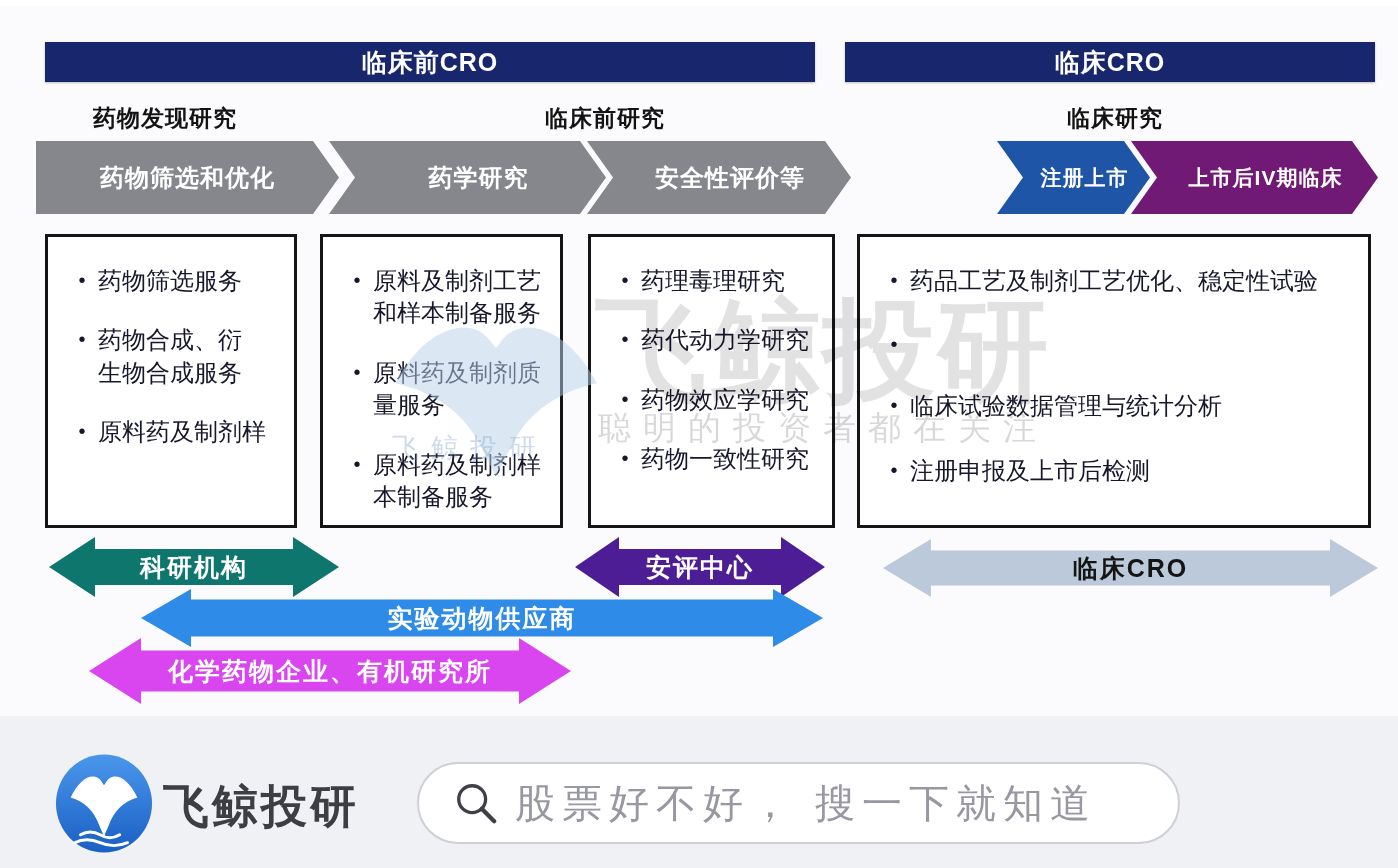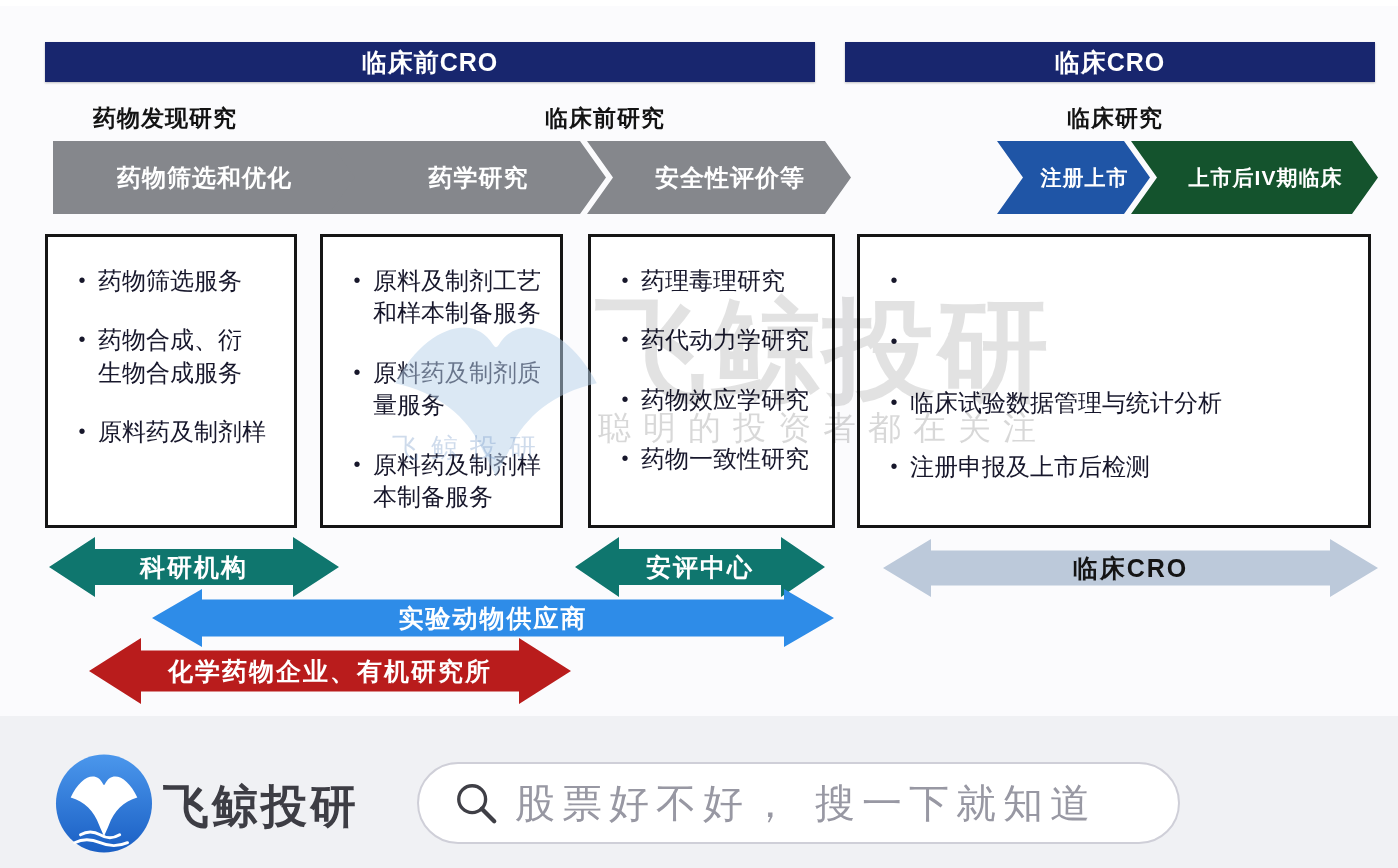--- a/index.html
+++ b/index.html
@@ -28,21 +28,21 @@
 
   
   .chev {
     position:absolute; top:135px; height:73px;
     display:flex; align-items:center; justify-content:center;
     color:#fff; font-weight:bold; letter-spacing:1px;
     white-space:nowrap;
   }
   .chev-flat  { clip-path:polygon(0 0, calc(100% - 26px) 0, 100% 50%, calc(100% - 26px) 100%, 0 100%); }
   .chev-notch { clip-path:polygon(0 0, calc(100% - 26px) 0, 100% 50%, calc(100% - 26px) 100%, 0 100%, 26px 50%); padding-left:22px; }
-  .c1 { left:53px;   width:303px; font-size:24px; }
+  .c1 { left:36px;   width:303px; font-size:24px; }
   .c2 { left:329px;  width:277px; font-size:24px; }
   .c3 { left:587px;  width:264px; font-size:24px; }
   .c4 { left:832px;  width:184px; font-size:20px; }
   .c5 { left:997px;  width:153px; font-size:21px; }
   .c6 { left:1131px; width:247px; font-size:21px; }
 
   
   .box {
     position:absolute; top:228px; height:294px;
     border:3px solid #151515; background:#ffffff;
@@ -66,21 +66,21 @@
     position:absolute;
     display:flex; align-items:center; justify-content:center;
     font-weight:bold; font-size:25px; letter-spacing:2px; white-space:nowrap;
   }
   .a1 { left:49px;  top:531px; width:290px; height:60px; z-index:1;
         clip-path:polygon(0 50%, 46px 0, 46px 20%, calc(100% - 46px) 20%, calc(100% - 46px) 0, 100% 50%, calc(100% - 46px) 100%, calc(100% - 46px) 80%, 46px 80%, 46px 100%); }
   .a2 { left:575px; top:531px; width:250px; height:60px; z-index:1;
         clip-path:polygon(0 50%, 44px 0, 44px 20%, calc(100% - 44px) 20%, calc(100% - 44px) 0, 100% 50%, calc(100% - 44px) 100%, calc(100% - 44px) 80%, 44px 80%, 44px 100%); }
   .a3 { left:883px; top:533px; width:495px; height:58px; z-index:1; font-weight:600;
         clip-path:polygon(0 50%, 48px 0, 48px 20%, calc(100% - 48px) 20%, calc(100% - 48px) 0, 100% 50%, calc(100% - 48px) 100%, calc(100% - 48px) 80%, 48px 80%, 48px 100%); }
-  .a4 { left:152px; top:583px; width:682px; height:58px; z-index:2;
+  .a4 { left:141px; top:583px; width:682px; height:58px; z-index:2;
         clip-path:polygon(0 50%, 50px 0, 50px 18%, calc(100% - 50px) 18%, calc(100% - 50px) 0, 100% 50%, calc(100% - 50px) 100%, calc(100% - 50px) 82%, 50px 82%, 50px 100%); }
   .a5 { left:89px;  top:632px; width:482px; height:66px; z-index:3;
         clip-path:polygon(0 50%, 52px 0, 52px 19%, calc(100% - 52px) 19%, calc(100% - 52px) 0, 100% 50%, calc(100% - 52px) 100%, calc(100% - 52px) 81%, 52px 81%, 52px 100%); }
 
   
   .wm { position:absolute; pointer-events:none; z-index:5; }
   .wm-tail { left:352px; top:262px; width:288px; height:240px; opacity:.5; }
   .wm-brand {
     left:595px; top:270px; font-size:112px; font-weight:bold;
     color:#000; opacity:.11; letter-spacing:2px; white-space:nowrap;
@@ -125,21 +125,21 @@
   <div class="hdr hdr2" style="background-color: rgb(24, 38, 110);">临床CRO</div>
 
   <div class="stage-label" style="left:165px">药物发现研究</div>
   <div class="stage-label" style="left:605px">临床前研究</div>
   <div class="stage-label" style="left:1115px">临床研究</div>
 
   <div class="chev chev-flat  c1" style="background-color: rgb(133, 135, 140);">药物筛选和优化</div>
   <div class="chev chev-notch c2" style="background-color: rgb(133, 135, 140);">药学研究</div>
   <div class="chev chev-notch c3" style="background-color: rgb(133, 135, 140);">安全性评价等</div>
   <div class="chev chev-notch c5" style="background-color: rgb(31, 85, 166);">注册上市</div>
-  <div class="chev chev-notch c6" style="background-color: #14532d;">上市后IV期临床</div>
+  <div class="chev chev-notch c6" style="background-color: #701a75;">上市后IV期临床</div>
 
   <div class="box b1">
     <div class="items">
       <div class="item">
           <span class="dot">•</span>
           <span class="txt">药物筛选服务</span>
         </div>
       <div class="item">
           <span class="dot">•</span>
           <span class="txt">药物合成、衍
@@ -187,40 +187,41 @@
       <div class="item">
           <span class="dot">•</span>
           <span class="txt">药物一致性研究</span>
         </div>
     </div>
   </div>
   <div class="box b4">
     <div class="items">
       <div class="item">
           <span class="dot">•</span>
+          <span class="txt">药品工艺及制剂工艺优化、稳定性试验</span>
         </div>
       <div class="item">
           <span class="dot">•</span>
         </div>
       <div class="item">
           <span class="dot">•</span>
           <span class="txt">临床试验数据管理与统计分析</span>
         </div>
       <div class="item">
           <span class="dot">•</span>
           <span class="txt">注册申报及上市后检测</span>
         </div>
     </div>
   </div>
 
   <div class="darrow a1" style="background-color: #0f766e; color: rgb(255, 255, 255);">科研机构</div>
-  <div class="darrow a2" style="background-color: #0f766e; color: rgb(255, 255, 255);">安评中心</div>
+  <div class="darrow a2" style="background-color: #4c1d95; color: rgb(255, 255, 255);">安评中心</div>
   <div class="darrow a3" style="background-color: rgb(188, 201, 218); color: rgb(20, 20, 20);">临床CRO</div>
   <div class="darrow a4" style="background-color: rgb(46, 140, 232); color: rgb(255, 255, 255);">实验动物供应商</div>
-  <div class="darrow a5" style="background-color: #b91c1c; color: rgb(255, 255, 255);">化学药物企业、有机研究所</div>
+  <div class="darrow a5" style="background-color: #d946ef; color: rgb(255, 255, 255);">化学药物企业、有机研究所</div>
 
   <svg class="wm wm-tail" viewBox="0 0 100 100" preserveAspectRatio="none">
     <path fill="#b9d2ea" d="M 15 48 C 25 25, 42 18, 49 32 Q 50 34, 51 32 C 58 18, 75 25, 85 48
       C 70 52, 60 62, 55 75 C 53 80, 51 84, 50 87 C 49 84, 47 80, 45 75 C 40 62, 30 52, 15 48 Z"></path>
   </svg>
   <div class="wm wm-brand">飞鲸投研</div>
   <div class="wm wm-tail-text">飞鲸投研</div>
   <div class="wm wm-slogan">聪明的投资者都在关注</div>
 
   <div class="footer" style="background-color: rgb(240, 241, 244);">

